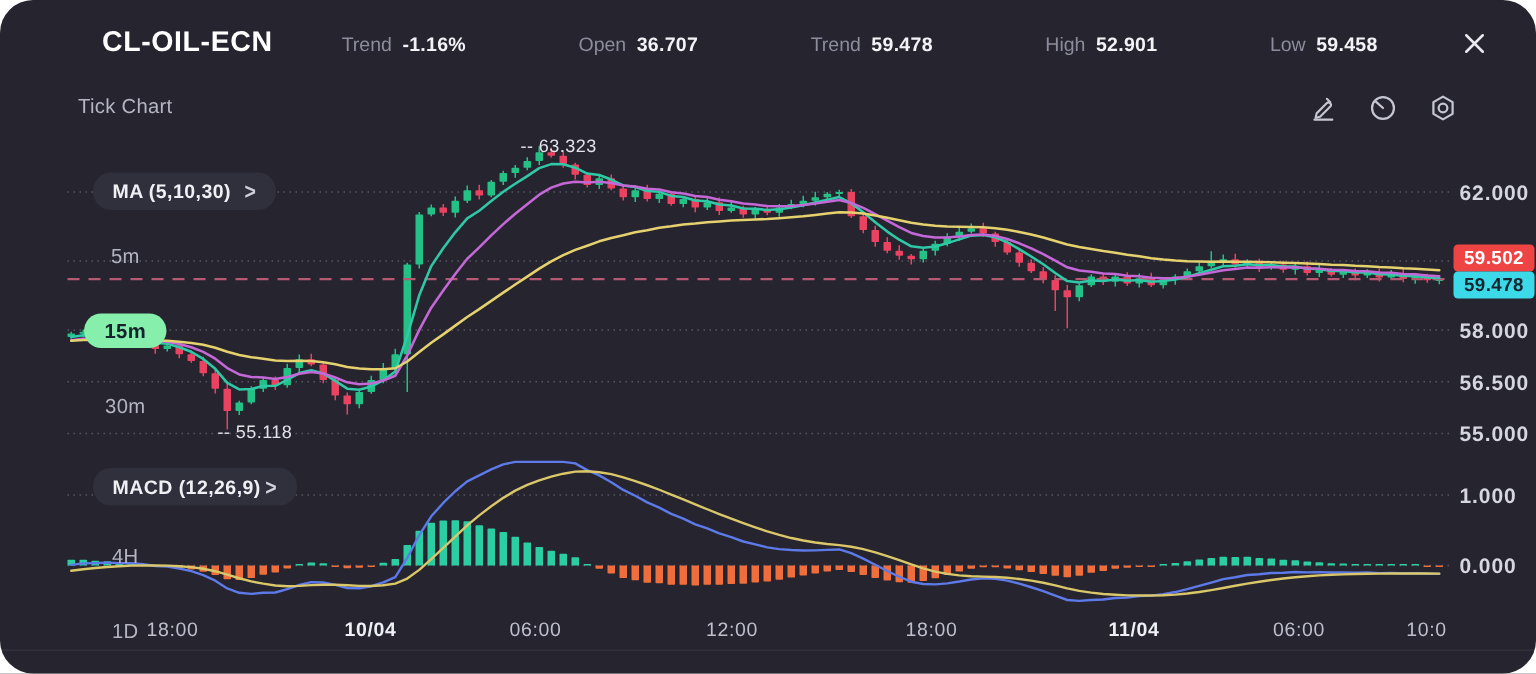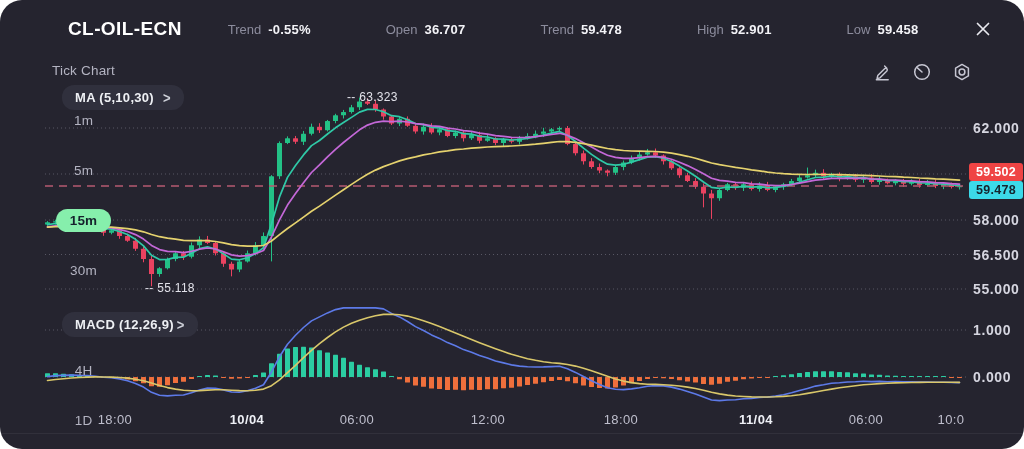--- a/index.html
+++ b/index.html
@@ -399,21 +399,21 @@
       <polyline points="47.5,224.7 55.5,223.5 63.5,223.9 71.5,223.7 79.5,224.8 87.5,225.1 95.5,226.5 103.5,228.5 111.5,229.1 119.5,231.5 127.5,234.5 135.5,239.3 143.5,245.9 151.5,255.3 159.5,259.6 167.5,259.4 175.5,257.4 183.5,257.2 191.5,253.2 199.5,248.7 207.5,246.8 215.5,249.0 223.5,253.9 231.5,259.1 239.5,259.8 247.5,257.7 255.5,253.6 263.5,247.7 271.5,223.9 279.5,196.9 287.5,177.4 295.5,165.5 303.5,154.9 311.5,145.6 319.5,140.5 327.5,134.0 335.5,127.8 343.5,122.5 351.5,117.4 359.5,112.1 367.5,109.4 375.5,109.5 383.5,111.8 391.5,115.7 399.5,116.7 407.5,119.7 415.5,123.6 423.5,124.7 431.5,127.3 439.5,127.9 447.5,130.6 455.5,131.3 463.5,133.6 471.5,134.1 479.5,136.3 487.5,137.0 495.5,139.0 503.5,139.1 511.5,140.0 519.5,139.5 527.5,138.3 535.5,136.8 543.5,135.0 551.5,133.1 559.5,131.4 567.5,135.6 575.5,141.5 583.5,148.1 591.5,154.4 599.5,159.8 607.5,164.2 615.5,165.1 623.5,164.3 631.5,162.1 639.5,159.6 647.5,157.1 655.5,156.6 663.5,158.2 671.5,161.5 679.5,166.1 687.5,171.0 695.5,176.2 703.5,182.0 711.5,187.4 719.5,188.3 727.5,187.0 735.5,187.3 743.5,186.3 751.5,187.2 759.5,186.6 767.5,187.8 775.5,187.4 783.5,186.4 791.5,184.6 799.5,182.2 807.5,179.8 815.5,177.5 823.5,177.1 831.5,176.1 839.5,176.9 847.5,176.7 855.5,177.7 863.5,177.6 871.5,179.1 879.5,179.3 887.5,180.6 895.5,180.7 903.5,181.7 911.5,181.7 919.5,182.8 927.5,183.0 935.5,184.0 943.5,184.0 951.5,185.0 959.5,185.3" fill="none" stroke="#2fc9a7" stroke-width="1.7" stroke-linejoin="round" stroke-linecap="round"></polyline>
       <polyline points="47.5,226.9 55.5,225.8 63.5,225.6 71.5,225.2 79.5,225.5 87.5,225.6 95.5,226.2 103.5,227.4 111.5,227.9 119.5,229.4 127.5,231.5 135.5,234.6 143.5,239.1 151.5,245.4 159.5,249.6 167.5,251.3 175.5,251.7 183.5,252.6 191.5,251.3 199.5,249.2 207.5,248.0 215.5,249.0 223.5,251.7 231.5,254.9 239.5,256.1 247.5,255.6 255.5,253.7 263.5,250.5 271.5,237.0 279.5,219.9 287.5,205.1 295.5,193.6 303.5,182.7 311.5,172.5 319.5,164.9 327.5,156.9 335.5,149.4 343.5,142.5 351.5,136.1 359.5,129.8 367.5,125.1 375.5,122.3 383.5,121.2 391.5,121.6 399.5,121.1 407.5,122.0 415.5,123.7 423.5,124.3 431.5,125.8 439.5,126.4 447.5,128.1 455.5,129.0 463.5,130.7 471.5,131.4 479.5,133.1 487.5,134.1 495.5,135.7 503.5,136.4 511.5,137.4 519.5,137.5 527.5,137.3 535.5,136.6 543.5,135.7 551.5,134.5 559.5,133.3 567.5,135.3 575.5,138.6 583.5,142.7 591.5,147.1 599.5,151.4 607.5,155.3 615.5,157.4 623.5,158.4 631.5,158.3 639.5,157.6 647.5,156.6 655.5,156.4 663.5,157.3 671.5,159.3 679.5,162.2 687.5,165.6 695.5,169.4 703.5,173.8 711.5,178.2 719.5,180.4 727.5,181.1 735.5,182.3 743.5,182.7 751.5,183.8 759.5,184.1 767.5,185.2 775.5,185.5 783.5,185.3 791.5,184.5 799.5,183.2 807.5,181.7 815.5,180.1 823.5,179.4 831.5,178.4 839.5,178.5 847.5,178.1 855.5,178.4 863.5,178.2 871.5,178.9 879.5,179.1 887.5,179.8 895.5,180.0 903.5,180.7 911.5,180.9 919.5,181.6 927.5,181.9 935.5,182.7 943.5,182.9 951.5,183.6 959.5,184.1" fill="none" stroke="#c468d8" stroke-width="1.7" stroke-linejoin="round" stroke-linecap="round"></polyline>
       <polyline points="47.5,227.1 55.5,226.7 63.5,226.6 71.5,226.4 79.5,226.4 87.5,226.4 95.5,226.6 103.5,227.0 111.5,227.2 119.5,227.8 127.5,228.6 135.5,229.9 143.5,231.8 151.5,234.5 159.5,236.7 167.5,238.1 175.5,239.1 183.5,240.3 191.5,240.6 199.5,240.5 207.5,240.7 215.5,241.5 223.5,242.9 231.5,244.6 239.5,245.7 247.5,246.2 255.5,246.2 263.5,245.5 271.5,241.0 279.5,234.7 287.5,228.5 295.5,222.9 303.5,217.1 311.5,211.3 319.5,206.1 327.5,200.6 335.5,195.1 343.5,189.7 351.5,184.4 359.5,179.1 367.5,174.2 375.5,170.1 383.5,166.6 391.5,163.8 399.5,160.9 407.5,158.6 415.5,156.9 423.5,154.9 431.5,153.5 439.5,151.9 447.5,150.9 455.5,149.7 463.5,149.0 471.5,148.1 479.5,147.6 487.5,147.0 495.5,146.7 503.5,146.3 511.5,146.0 519.5,145.5 527.5,144.9 535.5,144.2 543.5,143.3 551.5,142.4 559.5,141.5 567.5,141.7 575.5,142.4 583.5,143.6 591.5,145.2 599.5,146.8 607.5,148.5 615.5,149.7 623.5,150.5 631.5,151.0 639.5,151.2 647.5,151.3 655.5,151.5 663.5,152.2 671.5,153.2 679.5,154.6 687.5,156.3 695.5,158.3 703.5,160.6 711.5,163.0 719.5,164.7 727.5,166.0 735.5,167.4 743.5,168.5 751.5,169.8 759.5,170.8 767.5,172.1 775.5,173.0 783.5,173.7 791.5,174.2 799.5,174.4 807.5,174.5 815.5,174.4 823.5,174.5 831.5,174.5 839.5,174.7 847.5,174.8 855.5,175.1 863.5,175.3 871.5,175.7 879.5,176.0 887.5,176.5 895.5,176.7 903.5,177.2 911.5,177.5 919.5,178.0 927.5,178.3 935.5,178.8 943.5,179.1 951.5,179.6 959.5,180.1" fill="none" stroke="#e5d26e" stroke-width="1.7" stroke-linejoin="round" stroke-linecap="round"></polyline>
     </svg>
 
   <div class="hdr">
     <span class="title">CL-OIL-ECN</span>
     <span class="stats">
         <span class="stat">
           <span>Trend</span>
-          <b>-0.55%</b>
+          <b>-1.16%</b>
         </span>
         <span class="stat">
           <span>Open</span>
           <b>36.707</b>
         </span>
         <span class="stat">
           <span>Trend</span>
           <b>59.478</b>
         </span>
         <span class="stat">
@@ -453,21 +453,21 @@
     <svg width="20" height="20" viewBox="0 0 20 20">
       <circle cx="10" cy="10" r="7.3" stroke="#c6c6d2" stroke-width="1.5" fill="none"></circle>
       <path d="M10 10 L5.4 5.9" stroke="#c6c6d2" stroke-width="1.5" stroke-linecap="round"></path>
     </svg>
     <svg width="20" height="20" viewBox="0 0 20 20">
       <polygon points="10,2.4 16.4,6.1 16.4,13.9 10,17.6 3.6,13.9 3.6,6.1" stroke="#c6c6d2" stroke-width="1.5" fill="none" stroke-linejoin="round"></polygon>
       <circle cx="10" cy="10" r="2.9" stroke="#c6c6d2" stroke-width="1.5" fill="none"></circle>
     </svg>
   </div>
 
-  <div class="pill" style="left:62px;top:85px;align-items:center;">
+  <div class="pill" style="left:62px;top:115px;align-items:center;">
     <span>MA (5,10,30)</span>
     <span class="chev">&gt;</span>
   </div>
 
   <div class="pill macd" style="left:62px;top:312px;">
     <span>MACD (12,26,9)</span>
     <span class="chev">&gt;</span>
   </div>
 
   <div class="divider"></div>

